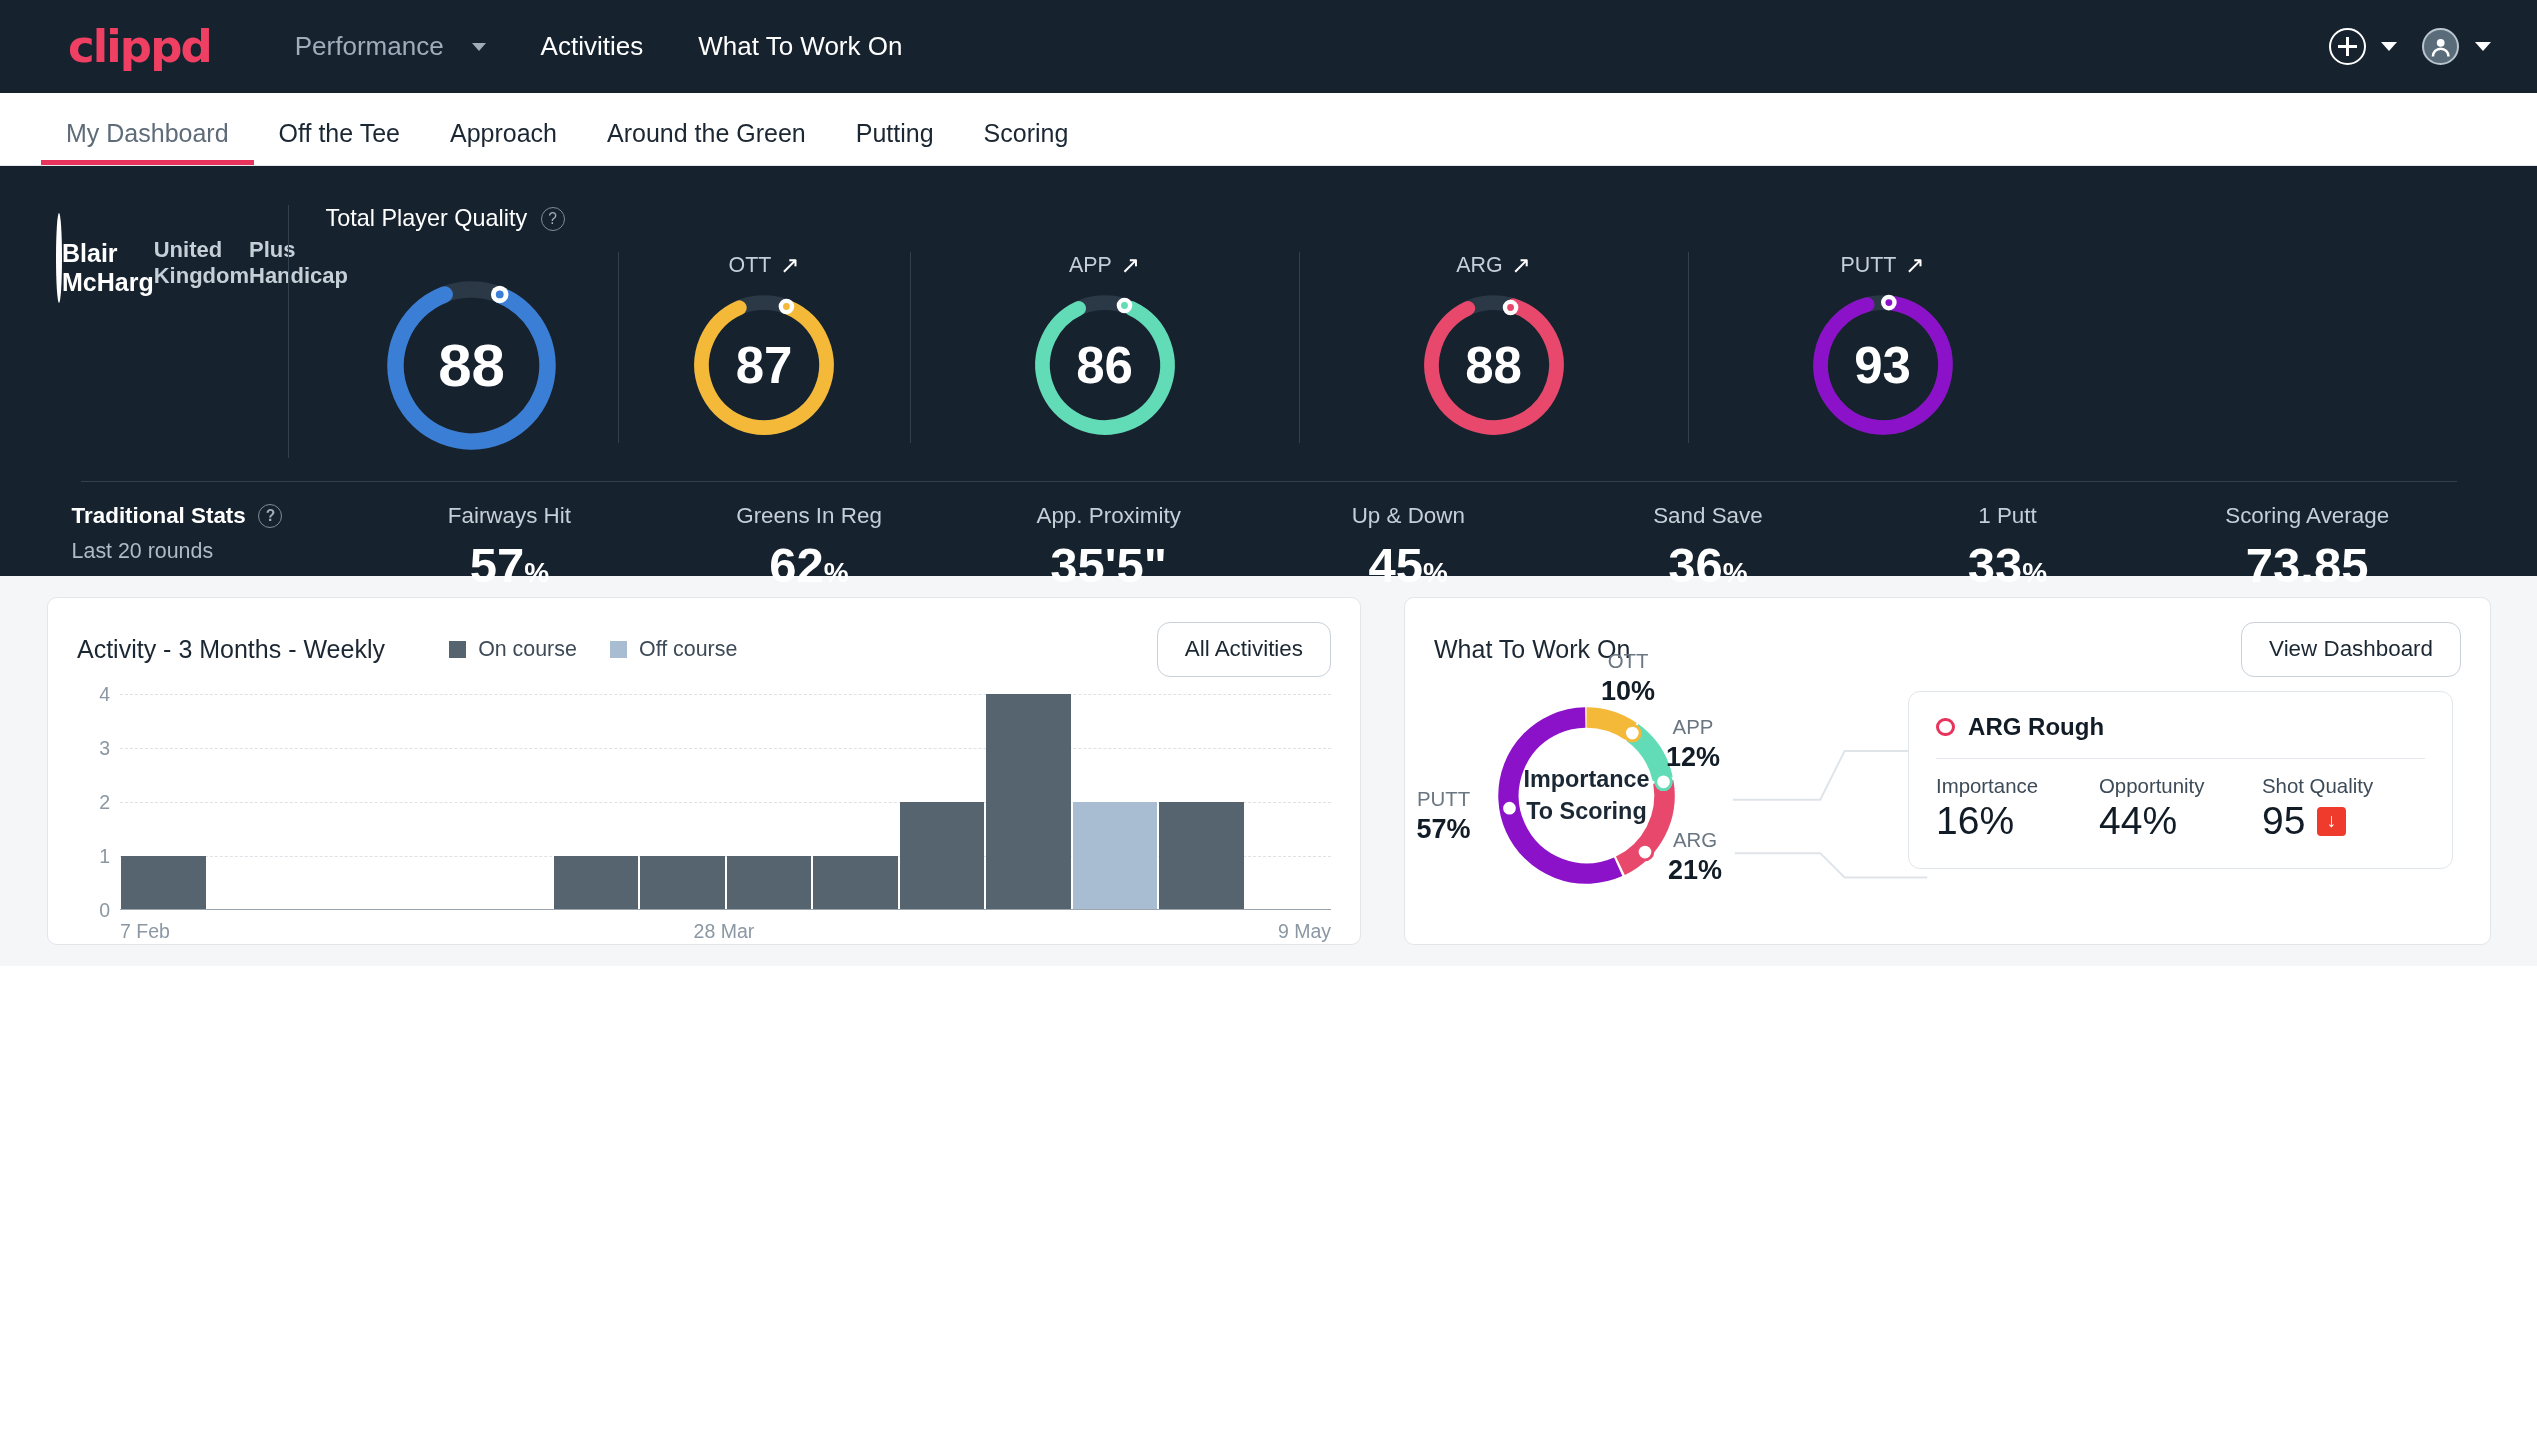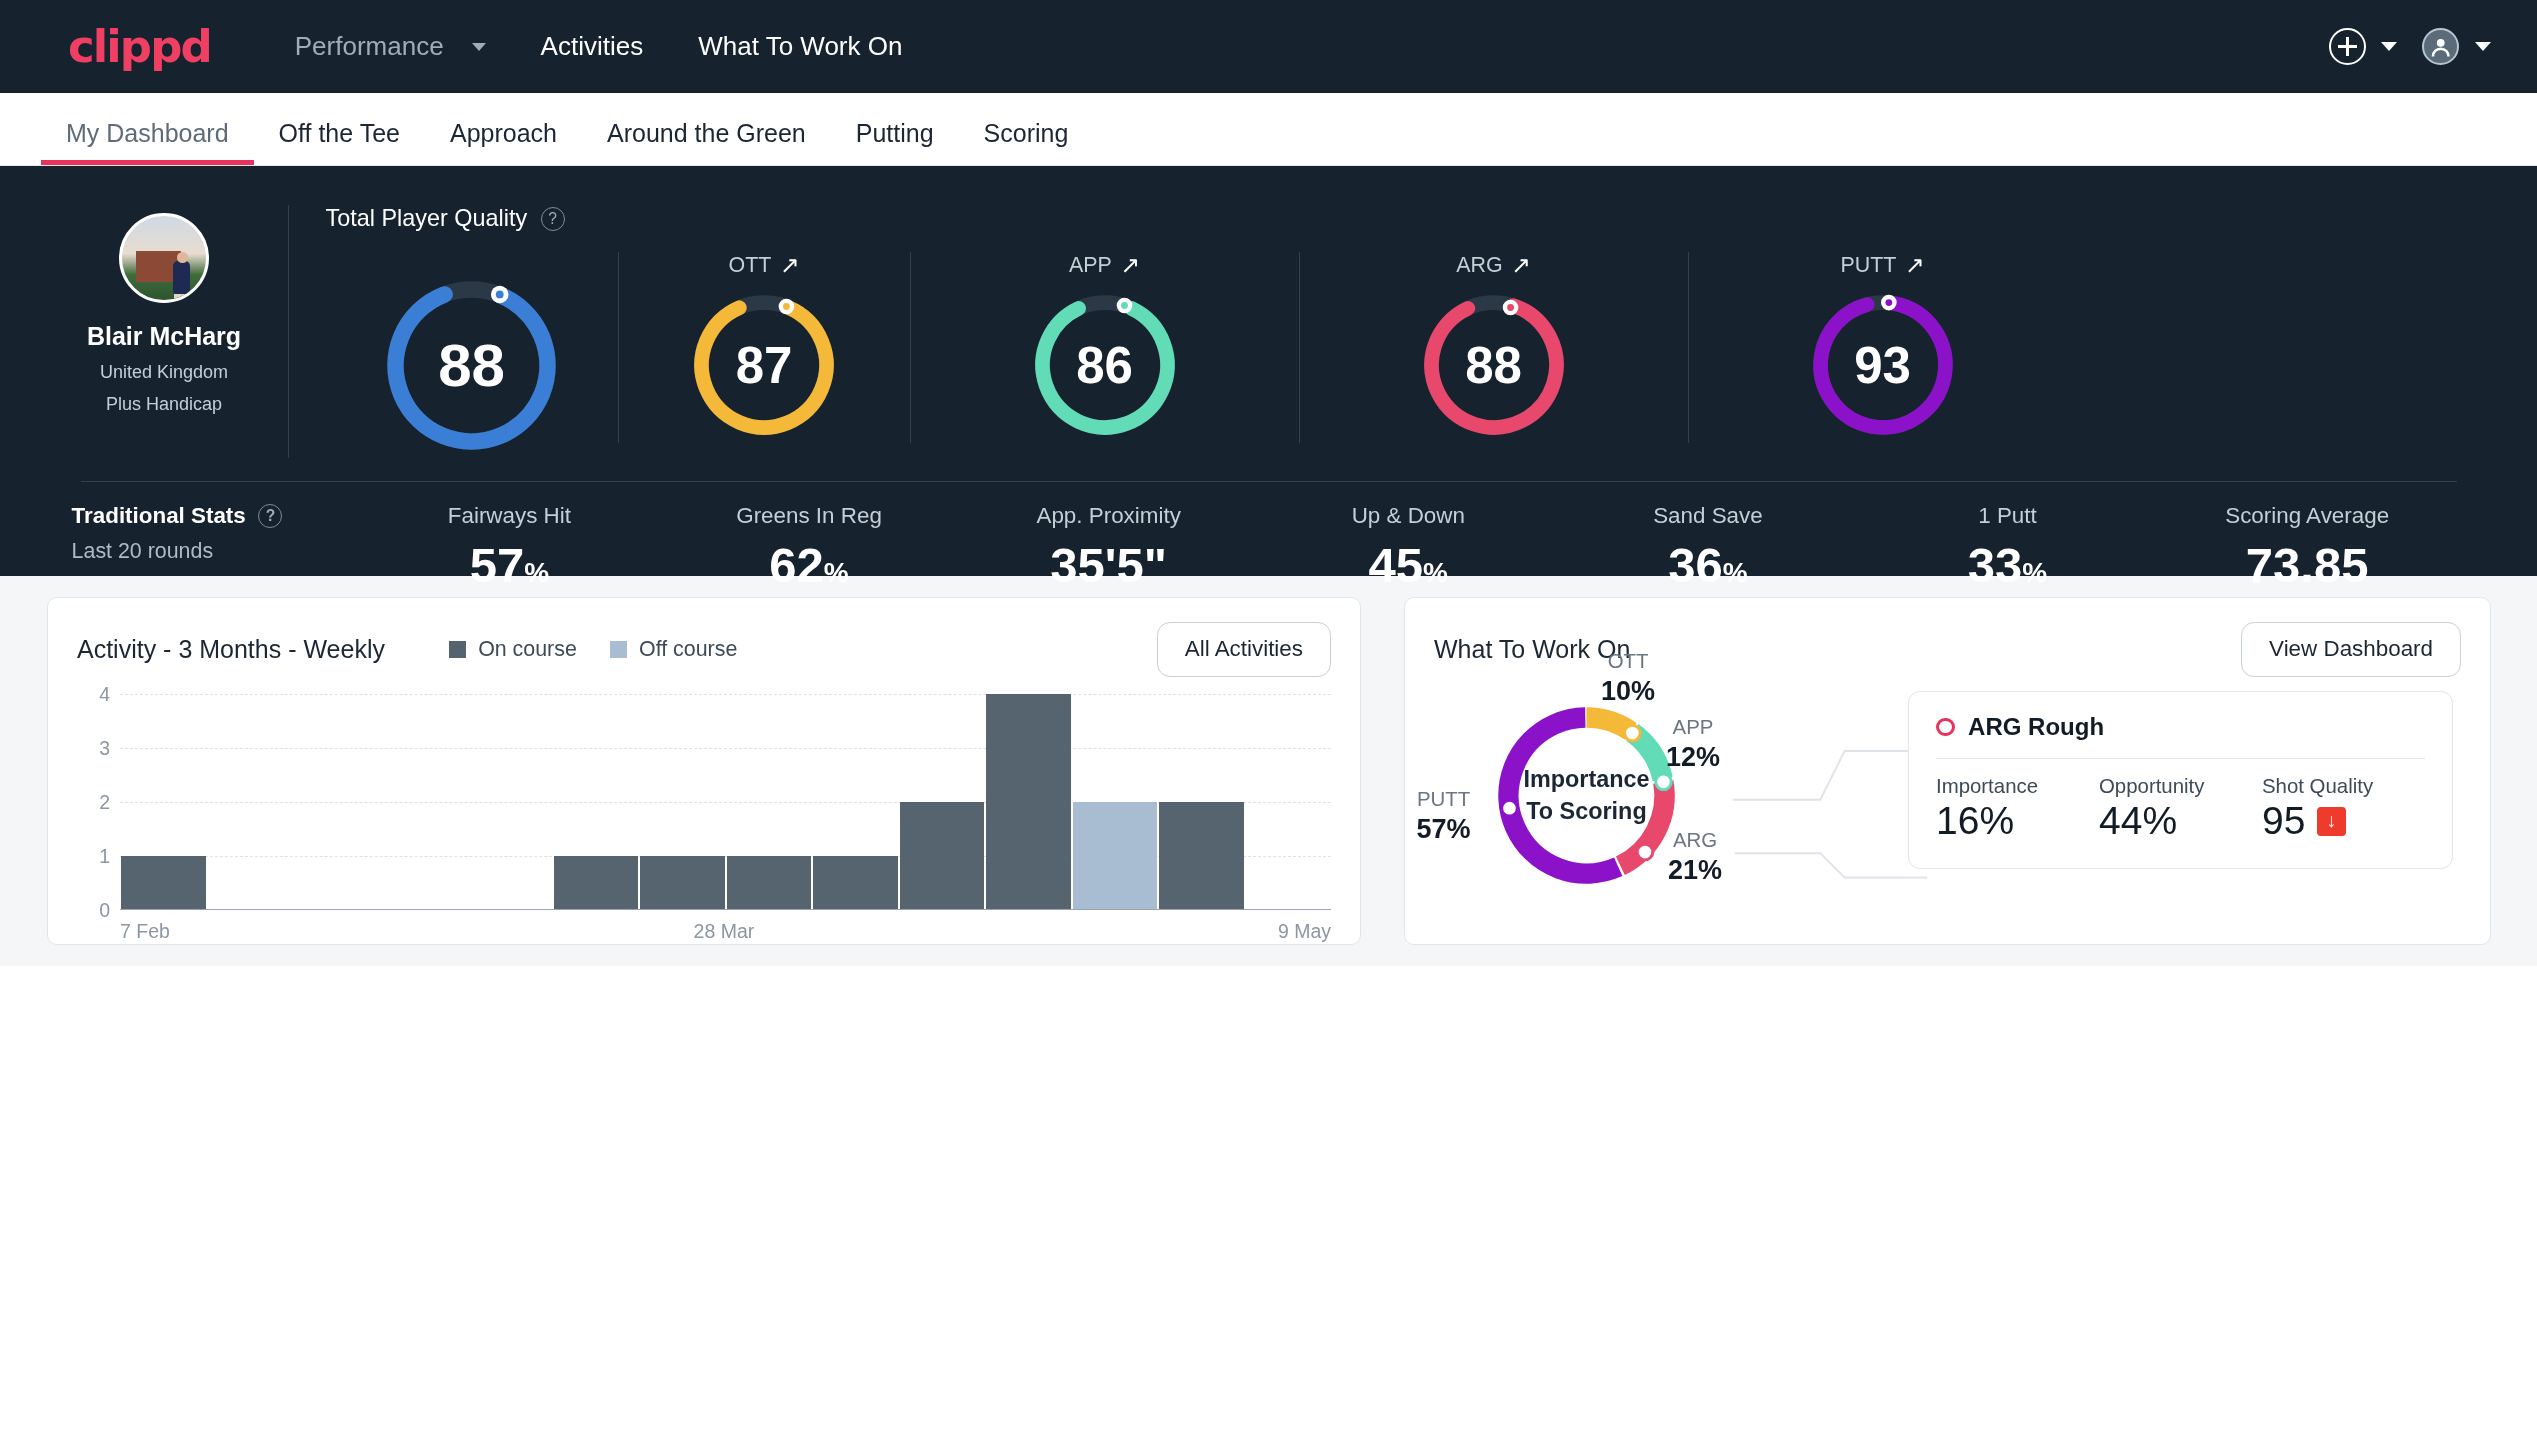--- a/index.html
+++ b/index.html
@@ -100,21 +100,21 @@
   .hero {
     background: #16222e;
     padding: 39px 56px 35px 56px;
     height: 410px;
   }
   .hero-top { display: flex; align-items: flex-start; }
 
   .profile {
     width: 216px;
     display: flex;
-    flex-direction: column;
+    flex-direction: row;
     align-items: center;
     padding-top: 7.8px;
   }
   .avatar {
     width: 90px; height: 90px;
     border-radius: 50%;
     border: 3.9px solid #ffffff;
     overflow: hidden;
     position: relative;
     background: linear-gradient(#cfd9e4 0%, #e8dcd0 45%, #3f6b3a 70%, #2d5530 100%);
@@ -133,21 +133,21 @@
     width: 10.7px; height: 10.7px; border-radius: 50%; background: #e0b79a;
   }
   .avatar .golfer-legs {
     position: absolute; left: 52px; bottom: 0px;
     width: 14.6px; height: 11.7px; background: #ddd6c8;
   }
   .pname {
     margin-top: 19.5px;
     font-size: 25px; font-weight: bold; color: #ffffff;
   }
-  .pmeta { margin-top: 10.7px; font-size: 18px; color: #c5cfd8; }
+  .pmeta { margin-top: 10.7px; font-size: 22px; color: #c5cfd8; font-weight: bold; }
 
   .quality-wrap { flex: 1; padding-left: 37px; border-left: 1px solid #33404d; margin-left: 15.6px; }
   .quality-head {
     display: flex; align-items: center; gap: 13.6px;
     margin-bottom: 3.9px;
   }
   .quality-title { font-size: 23.4px; color: #ffffff; }
   .help-icon {
     width: 24px; height: 24px; border-radius: 50%;
     border: 1.9px solid #7e8d9b;

